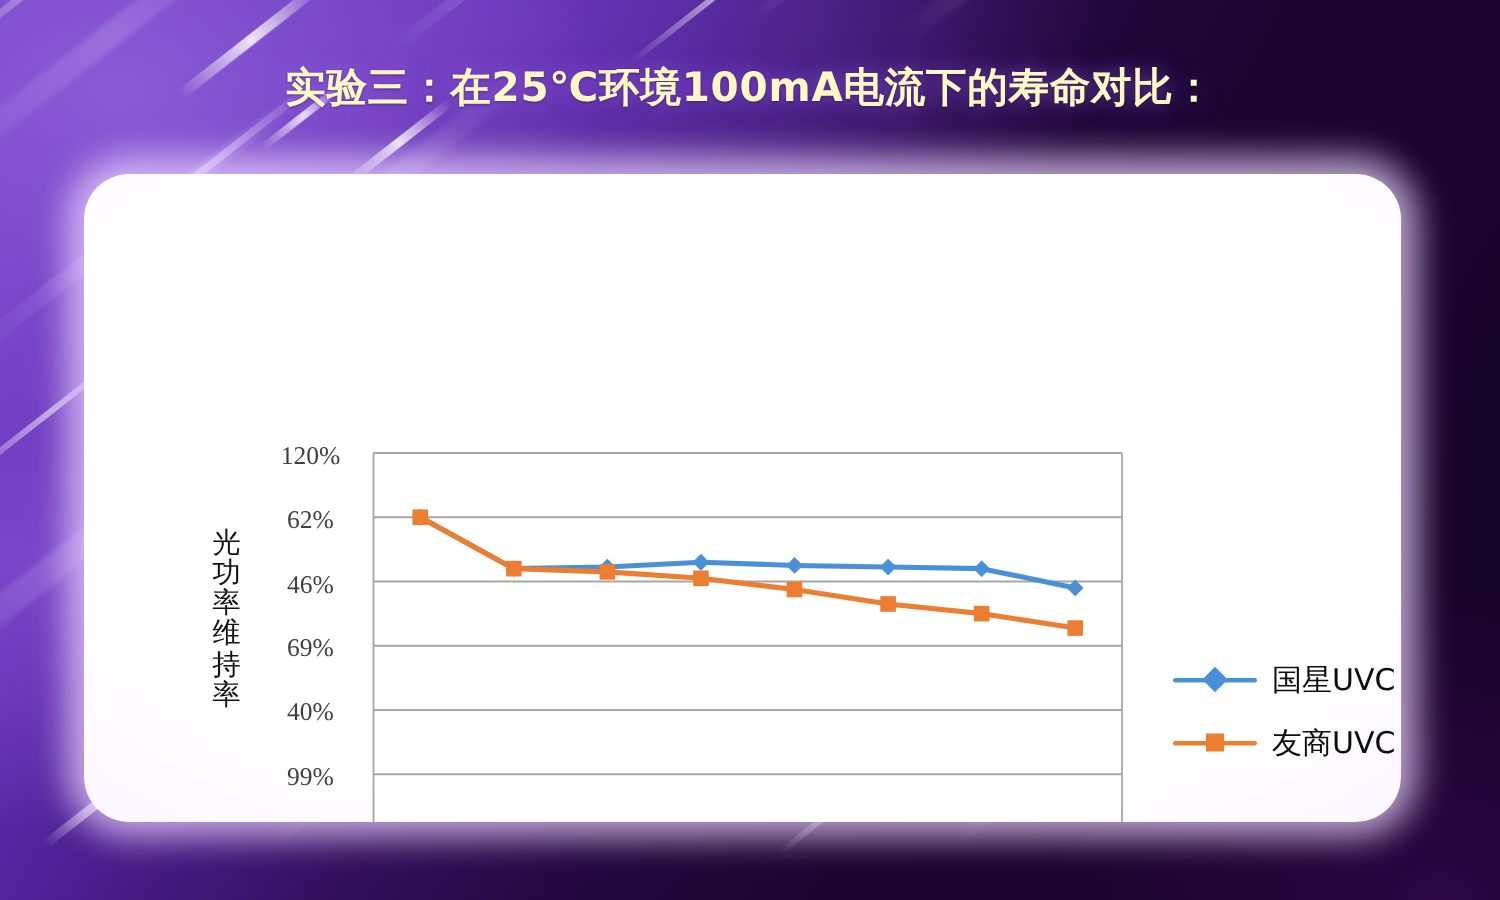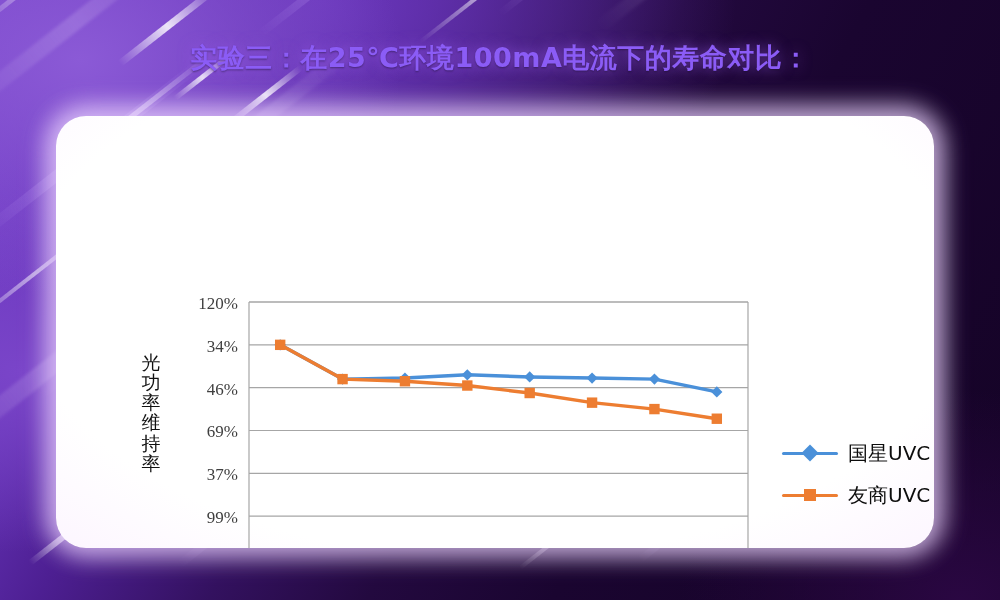--- a/index.html
+++ b/index.html
@@ -29,21 +29,21 @@
     background:linear-gradient(90deg, rgba(255,255,255,0) 0%, rgba(255,255,255,.55) 45%, rgba(255,255,255,0) 100%);
     filter:blur(.4px);
   }
   .streaks i.dim{background:linear-gradient(90deg, rgba(200,170,255,0) 0%, rgba(205,175,255,.30) 50%, rgba(200,170,255,0) 100%);}
   .streaks i.soft{background:linear-gradient(90deg, rgba(230,215,255,0) 0%, rgba(235,220,255,.18) 50%, rgba(230,215,255,0) 100%);filter:blur(1.6px);}
   .streaks i.bright{background:linear-gradient(90deg, rgba(255,255,255,0) 0%, rgba(255,255,255,.85) 50%, rgba(255,255,255,0) 100%);}
 
   
   .title{
     position:absolute;left:0;right:0;top:40px;text-align:center;
-    color:#8b5cf6;font-size:27px;font-weight:bold;letter-spacing:.5px;
+    color:#fef9c3;font-size:27px;font-weight:bold;letter-spacing:.5px;
     text-shadow:0 0 14px rgba(150,90,230,.75), 0 1px 2px rgba(0,0,0,.45);
     font-family:"DejaVu Sans","Liberation Sans",sans-serif;
     white-space:nowrap;
   }
 
   
   .card-glow{
     position:absolute;left:46px;top:106px;width:898px;height:450px;
     border-radius:40px;
     background:rgba(245,230,255,.55);
@@ -61,21 +61,21 @@
   
   .chart-wrap{position:absolute;inset:0;}
   .ylabel{
     position:absolute;left:78px;top:236px;width:34px;
     font-size:19px;color:#111;line-height:1.06;text-align:center;
     font-family:"DejaVu Sans","Liberation Sans",sans-serif;
     letter-spacing:0;
   }
   .ylabel span{display:block;}
   .ytick{
-    position:absolute;width:62px;text-align:right;
+    position:absolute;width:62px;text-align:center;
     font-size:17px;color:#3f3f3f;
     font-family:"Liberation Serif","DejaVu Serif",serif;
   }
   svg.plot{position:absolute;left:0;top:0;}
 
   .legend{position:absolute;left:726px;top:316px;}
   .legend-row{display:flex;align-items:center;height:42px;}
   .legend-key{width:56px;height:18px;position:relative;margin-right:10px;}
   .legend-key .lk-line{position:absolute;left:0;top:8px;width:56px;height:3px;border-radius:2px;}
   .legend-key .lk-mark{position:absolute;left:22px;top:3px;width:12px;height:12px;}
@@ -129,24 +129,24 @@
       <div class="ylabel">
         <span>光</span>
         <span>功</span>
         <span>率</span>
         <span>维</span>
         <span>持</span>
         <span>率</span>
       </div>
 
       <div class="ytick" style="left:120px;top:178px;">120%</div>
-      <div class="ytick" style="left:120px;top:221px;">34%</div>
+      <div class="ytick" style="left:120px;top:221px;">62%</div>
       <div class="ytick" style="left:120px;top:264px;">46%</div>
       <div class="ytick" style="left:120px;top:306px;">69%</div>
-      <div class="ytick" style="left:120px;top:349px;">37%</div>
+      <div class="ytick" style="left:120px;top:349px;">40%</div>
       <div class="ytick" style="left:120px;top:392px;">99%</div>
 
       <svg class="plot" width="1000" height="600">
         <g id="gridlines">
             <line x1="193" x2="692" y1="443" y2="443" stroke="#a6a6a6" stroke-width="1.2"></line>
             <line x1="193" x2="692" y1="400.1666666666667" y2="400.1666666666667" stroke="#a6a6a6" stroke-width="1.2"></line>
             <line x1="193" x2="692" y1="357.33333333333337" y2="357.33333333333337" stroke="#a6a6a6" stroke-width="1.2"></line>
             <line x1="193" x2="692" y1="314.5" y2="314.5" stroke="#a6a6a6" stroke-width="1.2"></line>
             <line x1="193" x2="692" y1="271.6666666666667" y2="271.6666666666667" stroke="#a6a6a6" stroke-width="1.2"></line>
             <line x1="193" x2="692" y1="228.83333333333331" y2="228.83333333333331" stroke="#a6a6a6" stroke-width="1.2"></line>

